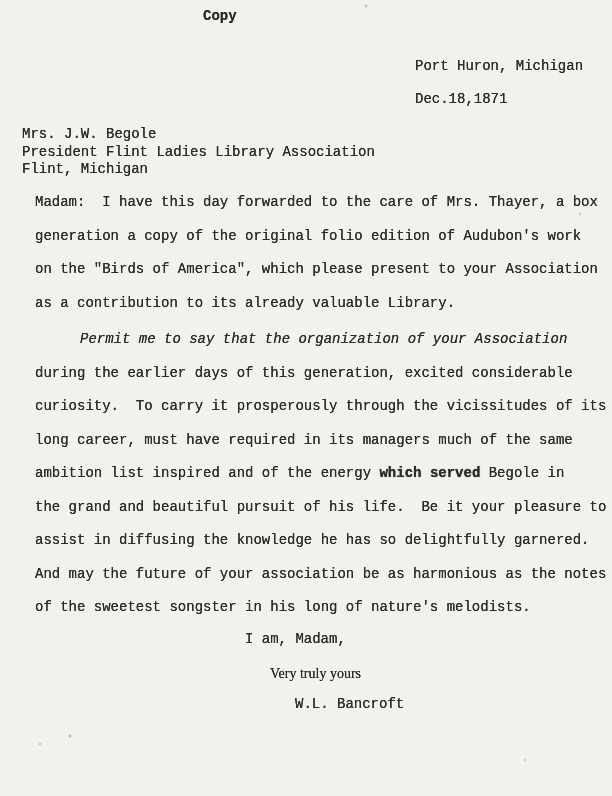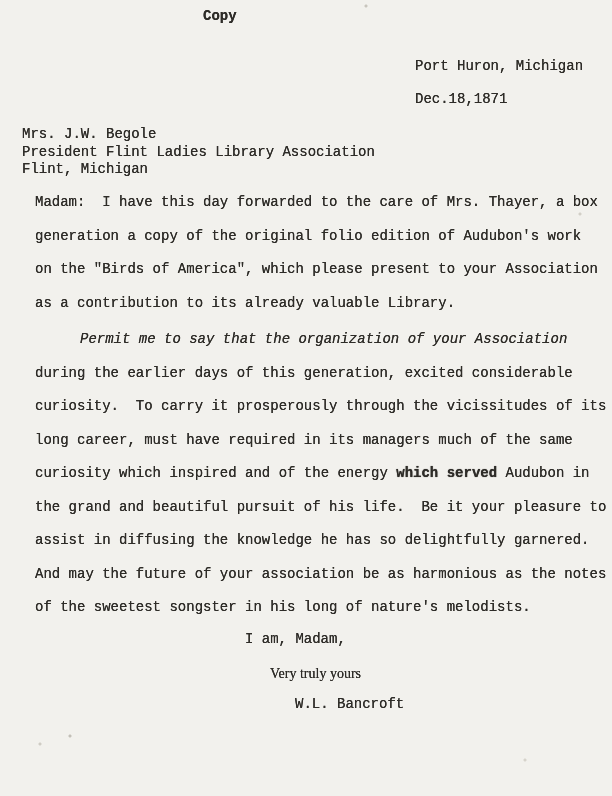--- a/index.html
+++ b/index.html
@@ -99,21 +99,21 @@
       <div class="pre">generation a copy of the original folio edition of Audubon's work</div>
       <div class="pre">on the "Birds of America", which please present to your Association</div>
       <div class="pre">as a contribution to its already valuable Library.</div>
     </div>
 
     <div class="para2">
       <div class="pre indent">Permit me to say that the organization of your Association</div>
       <div class="pre">during the earlier days of this generation, excited considerable</div>
       <div class="pre">curiosity.  To carry it prosperously through the vicissitudes of its</div>
       <div class="pre">long career, must have required in its managers much of the same</div>
-      <div class="pre"><span class="pre">curiosity which inspired and of the energy </span><span class="pre overstrike">which served</span><span class="pre"> Audubon in</span></div>
+      <div class="pre"><span class="pre">ambition list inspired and of the energy </span><span class="pre overstrike">which served</span><span class="pre"> Begole in</span></div>
       <div class="pre">the grand and beautiful pursuit of his life.  Be it your pleasure to</div>
       <div class="pre">assist in diffusing the knowledge he has so delightfully garnered.</div>
       <div class="pre">And may the future of your association be as harmonious as the notes</div>
       <div class="pre">of the sweetest songster in his long of nature's melodists.</div>
     </div>
 
   </div>
 
   <div class="closing-salutation pre">I am, Madam,</div>
 

